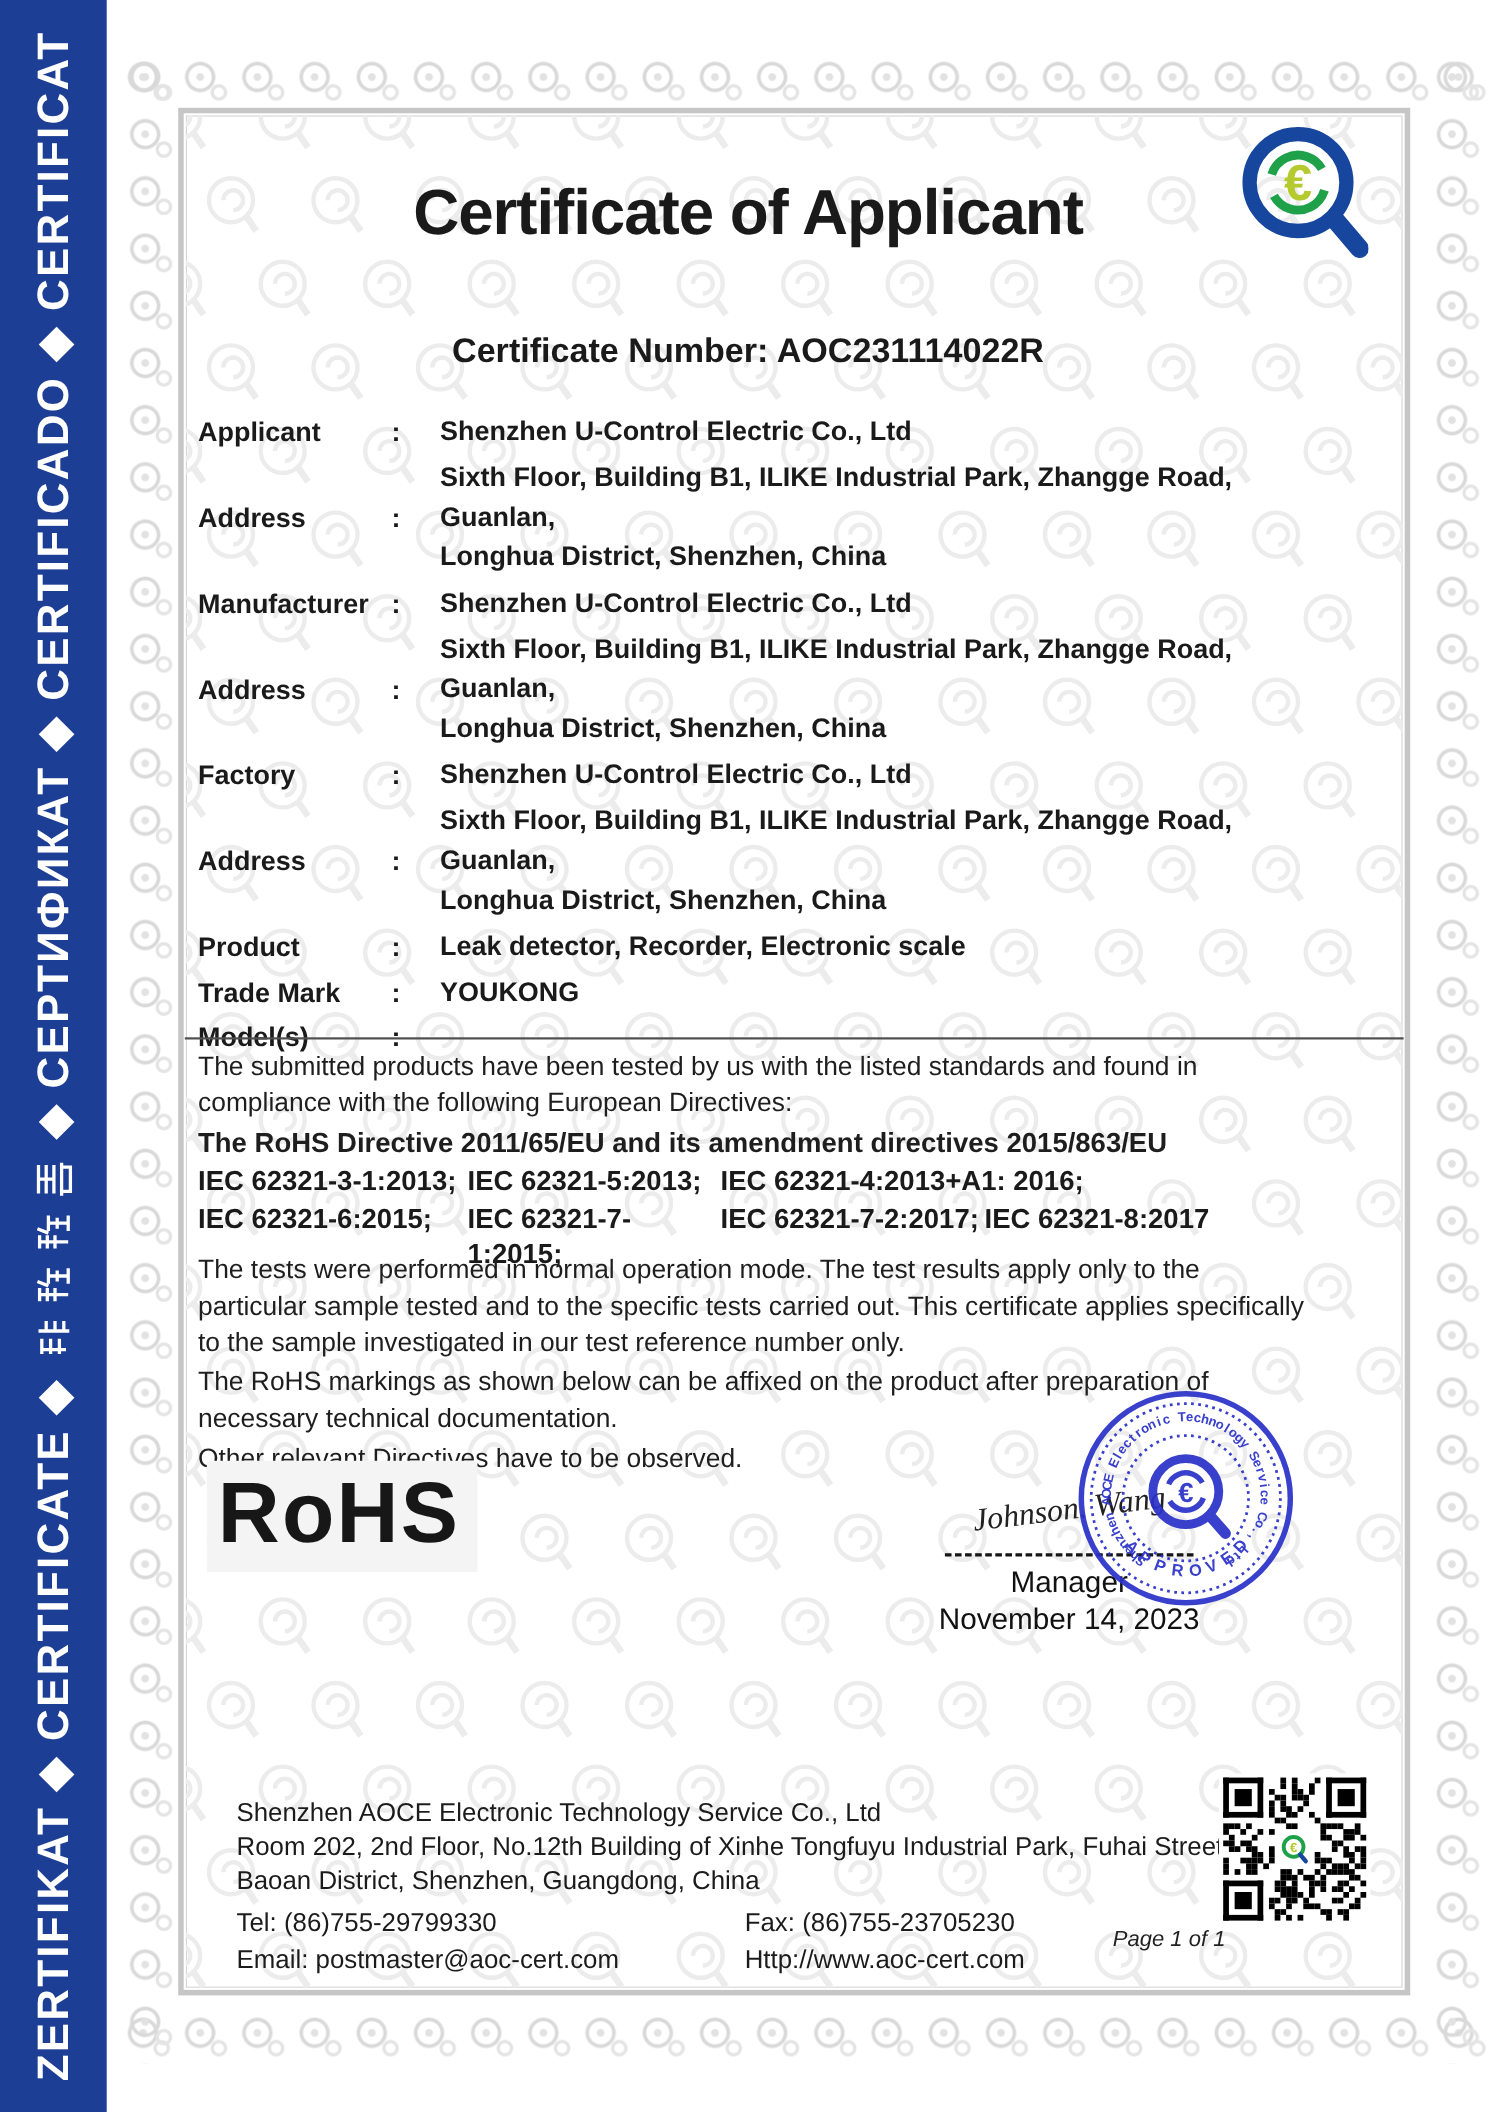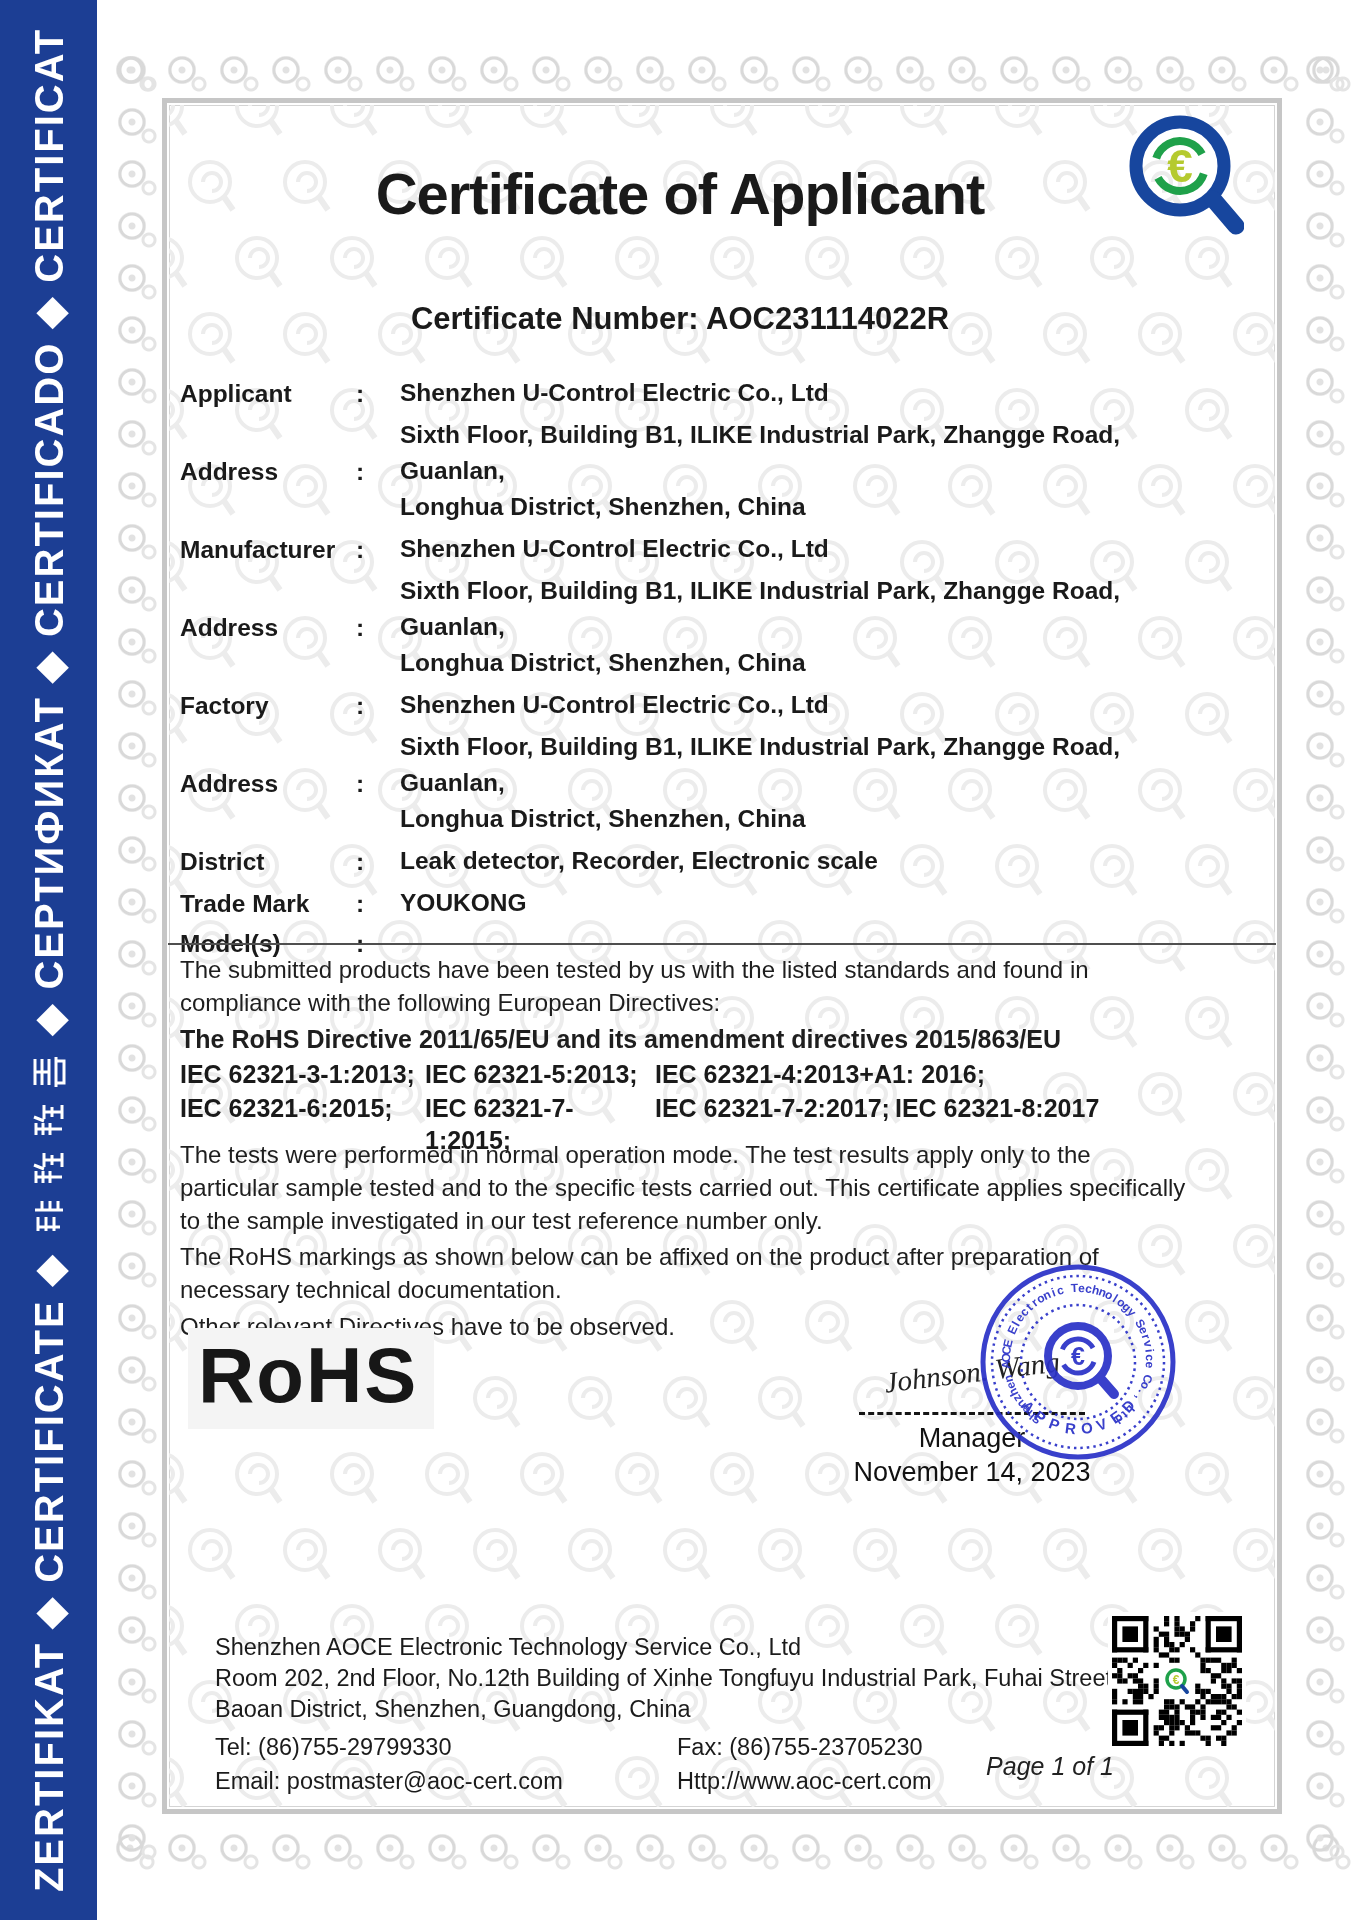--- a/index.html
+++ b/index.html
@@ -77,21 +77,21 @@
         font-weight:bold;color:#2b32c8;}
   .ringtext span{font-size:12px;}
   .arctext span{font-size:15px;letter-spacing:1px;}
 
   .footer{left:215px;top:1632px;width:920px;font-size:23.5px;line-height:31px;color:#1b1b1b;}
   .footer-grid{display:grid;grid-template-columns:462px 1fr;margin-top:7px;row-gap:3px;}
 
   .qr{left:1108px;top:1612px;width:138px;height:138px;}
   .qr-logo{position:absolute;left:52px;top:52px;width:34px;height:34px;background:#fff;border-radius:4px;
         display:flex;align-items:center;justify-content:center;}
-  .pageno{left:898px;top:1752px;width:216px;text-align:right;font-size:25px;font-style:italic;color:#222;}
+  .pageno{left:898px;top:1752px;width:216px;text-align:right;font-size:20px;font-style:italic;color:#222;}
 </style>
 </head>
 <body>
 
 <div class="page">
 
   <div class="sidebar">
     <div class="sidebar-strip">
       <span>ZERTIFIKAT ◆ CERTIFICATE ◆</span>
       <span class="cjk-block">
@@ -2106,21 +2106,21 @@
         <span class="sep">:</span>
         <span class="val">Shenzhen U-Control Electric Co., Ltd</span>
       </div>
     <div class="frow">
         <span class="lab">Address</span>
         <span class="sep">:</span>
         <span class="val">Sixth Floor, Building B1, ILIKE Industrial Park, Zhangge Road, Guanlan,
 Longhua District, Shenzhen, China</span>
       </div>
     <div class="frow">
-        <span class="lab">District</span>
+        <span class="lab">Product</span>
         <span class="sep">:</span>
         <span class="val">Leak detector, Recorder, Electronic scale</span>
       </div>
     <div class="frow">
         <span class="lab">Trade Mark</span>
         <span class="sep">:</span>
         <span class="val">YOUKONG</span>
       </div>
     <div class="frow">
         <span class="lab">Model(s)</span>

